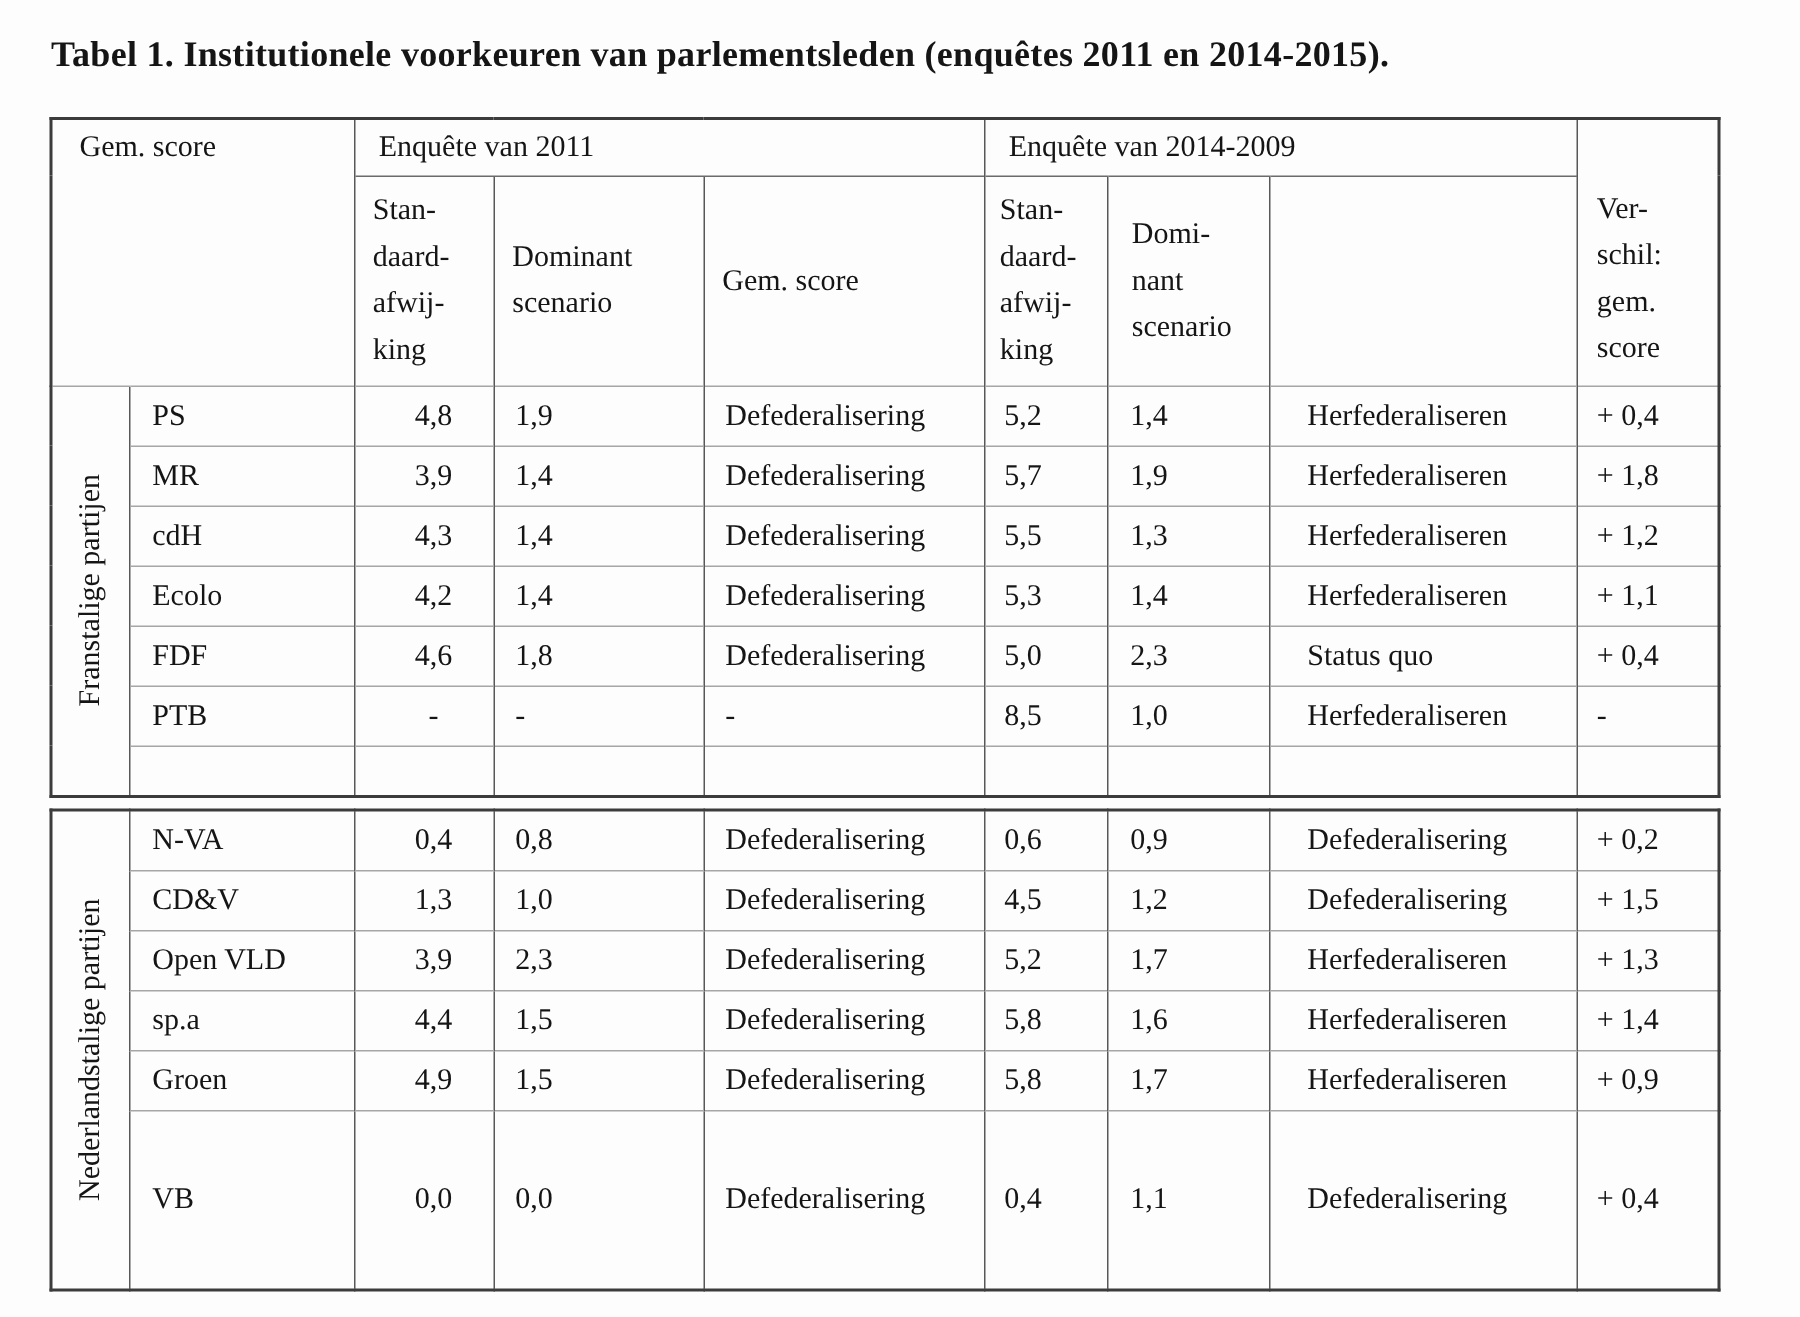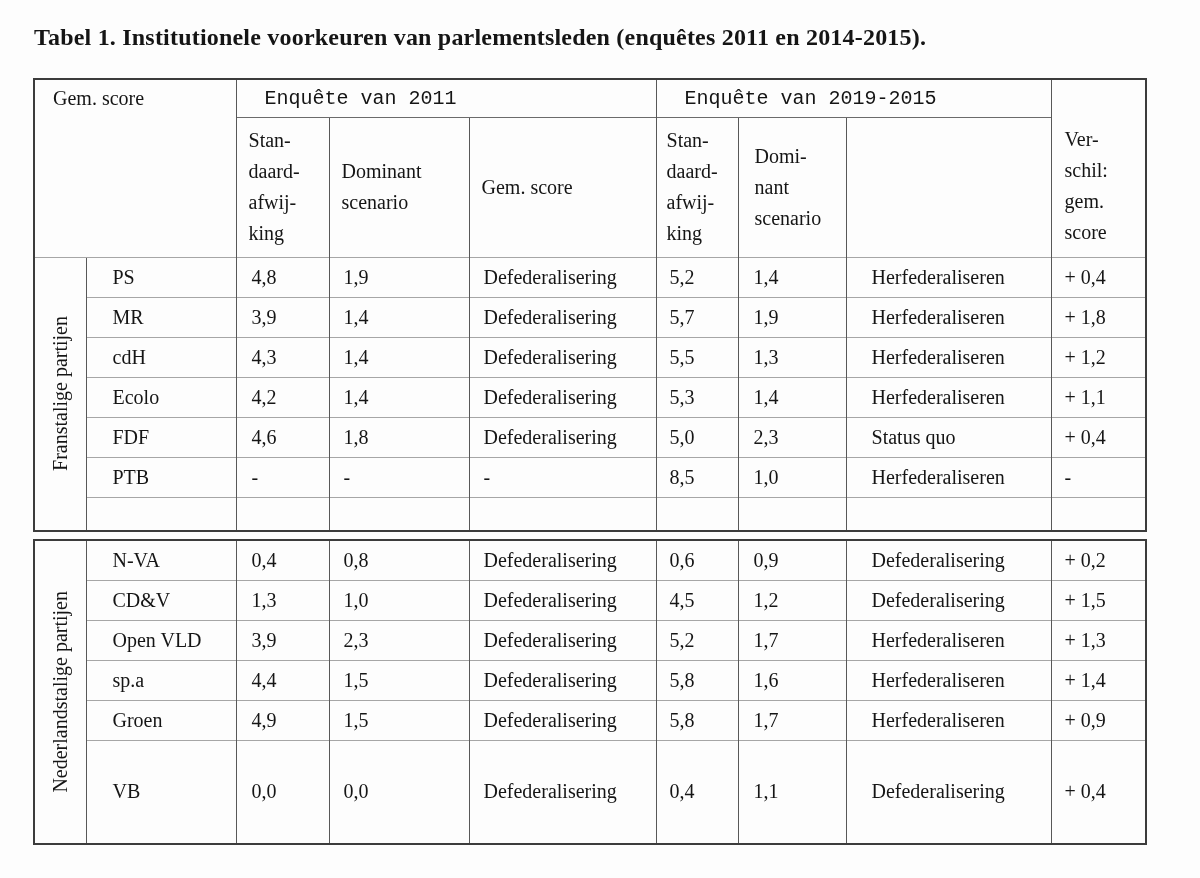--- a/index.html
+++ b/index.html
@@ -25,46 +25,46 @@
     border-left:1px solid #585858;
     border-top:1px solid #a6a6a6;
     padding:0 2px 0 14px;
     font-size:20px;
     vertical-align:middle;
     overflow:hidden;
     white-space:nowrap;
   }
   tr.hrow td { border-top-color:#6b6b6b; }
   td.corner { vertical-align:top; padding:7px 2px 0 18px; }
-  td.grp    { padding-left:28px;font-family:Liberation Mono, monospace; }
+  td.grp    { padding-left:16px; }
   td.sub    { white-space:pre-line; line-height:1.55; padding-left:12px; }
   td.sub14a { padding-left:10px; }
   td.sub14b { padding-left:16px; }
   td.diffhead { white-space:pre-line; line-height:1.55; padding-left:13px; padding-top:36px; vertical-align:middle; }
   td.rotcell { padding:0; }
   .vwrap { display:flex; align-items:center; justify-content:center; }
   .vw1 { height:272px; }
   .vw2 { height:292px; }
   .vtext {
     writing-mode:vertical-rl;
     transform:rotate(180deg);
     font-size:20px;
     white-space:nowrap;
   }
-  td.party { padding-left:26px; }
-  td.n1 { padding-left:15px; }
+  td.party { padding-left:15px; }
+  td.n1 { padding-left:15px;text-align:center; }
   td.n3 { padding-left:13px; }
   td.n4 { padding-left:15px; }
   td.sc2 { padding-left:25px;margin-top:39px; }
   td.df  { padding-left:13px; }
   tr.h1 { height:38px; }
   tr.h2 { height:140px; }
   tr.r  { height:40px; }
   tr.rempty { height:34px; }
-  tr.rtall  { height:104px; }
+  tr.rtall  { height:120px; }
   .gap { height:7px; }
 </style>
 </head>
 <body>
 
 <div class="title">Tabel 1. Institutionele voorkeuren van parlementsleden (enquêtes 2011 en 2014-2015).</div>
 
 <div class="twrap">
 
   <table>
@@ -76,21 +76,21 @@
         <col style="width:187px">
         <col style="width:82px">
       <col style="width:108px">
         <col style="width:205px">
         <col style="width:95px">
     </colgroup>
     <tbody>
         <tr class="h1 hrow">
       <td class="corner" colspan="2" rowspan="2">Gem. score</td>
       <td class="grp" colspan="3">Enquête van 2011</td>
-      <td class="grp" colspan="3">Enquête van 2019-2015</td>
+      <td class="grp" colspan="3">Enquête van 2014-2009</td>
       <td class="diffhead" rowspan="2">Ver-
 schil:
 gem.
 score</td>
     </tr>
     <tr class="h2 hrow">
       <td class="sub">Stan-
 daard-
 afwij-
 king</td>

